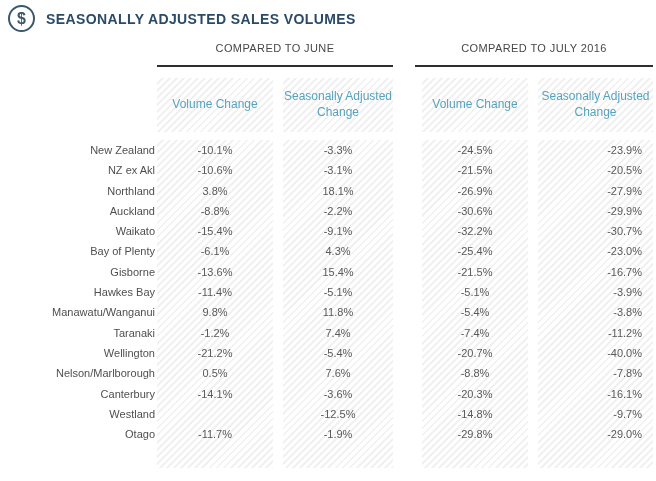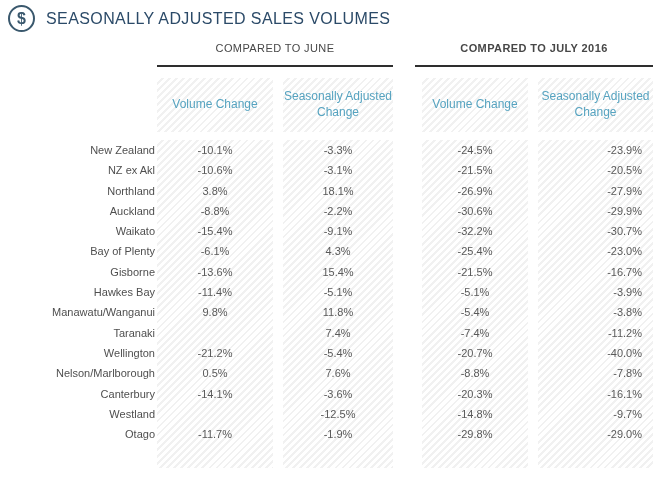--- a/index.html
+++ b/index.html
@@ -32,36 +32,36 @@
     border-radius: 50%;
     display: flex; align-items: center; justify-content: center;
     color: #3a586d;
     font-weight: bold;
     font-size: 16px;
     line-height: 1;
   }
   .title {
     margin-left: 11px;
     color: var(--title);
-    font-size: 16px;
-    font-weight: normal;
+    font-size: 14px;
+    font-weight: bold;
     letter-spacing: 0.4px;
   }
   .group-header {
     position: absolute;
     top: 41px;
     height: 14px;
     line-height: 14px;
     text-align: center;
     color: var(--grouphead);
     font-size: 11px;
     letter-spacing: 0.4px;
   }
   .gh1 { left: 157px; width: 236px; }
-  .gh2 { left: 415px; width: 238px; font-weight: bold; }
+  .gh2 { left: 415px; width: 238px; }
   .rule {
     position: absolute;
     top: 65px;
     height: 2px;
     background: var(--rule);
   }
   .rl1 { left: 157px; width: 236px; }
   .rl2 { left: 415px; width: 238px; }
   .striped {
     background: repeating-linear-gradient(135deg,
@@ -201,20 +201,21 @@
     </div>
       <div class="row">
       <span class="c label">Manawatu/Wanganui</span>
       <span class="c v1">9.8%</span>
       <span class="c v2">11.8%</span>
       <span class="c v3">-5.4%</span>
       <span class="c v4">-3.8%</span>
     </div>
       <div class="row">
       <span class="c label">Taranaki</span>
+      <span class="c v1">-1.2%</span>
       <span class="c v2">7.4%</span>
       <span class="c v3">-7.4%</span>
       <span class="c v4">-11.2%</span>
     </div>
       <div class="row">
       <span class="c label">Wellington</span>
       <span class="c v1">-21.2%</span>
       <span class="c v2">-5.4%</span>
       <span class="c v3">-20.7%</span>
       <span class="c v4">-40.0%</span>

